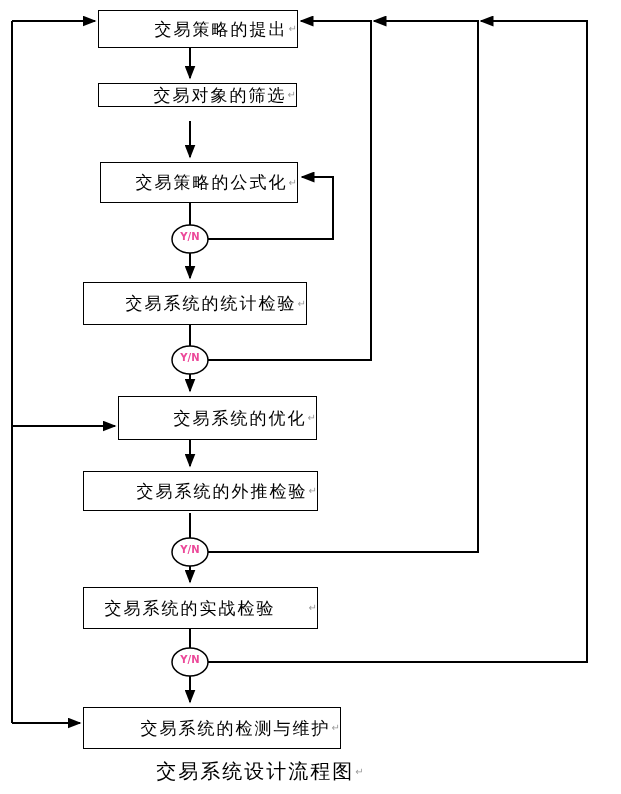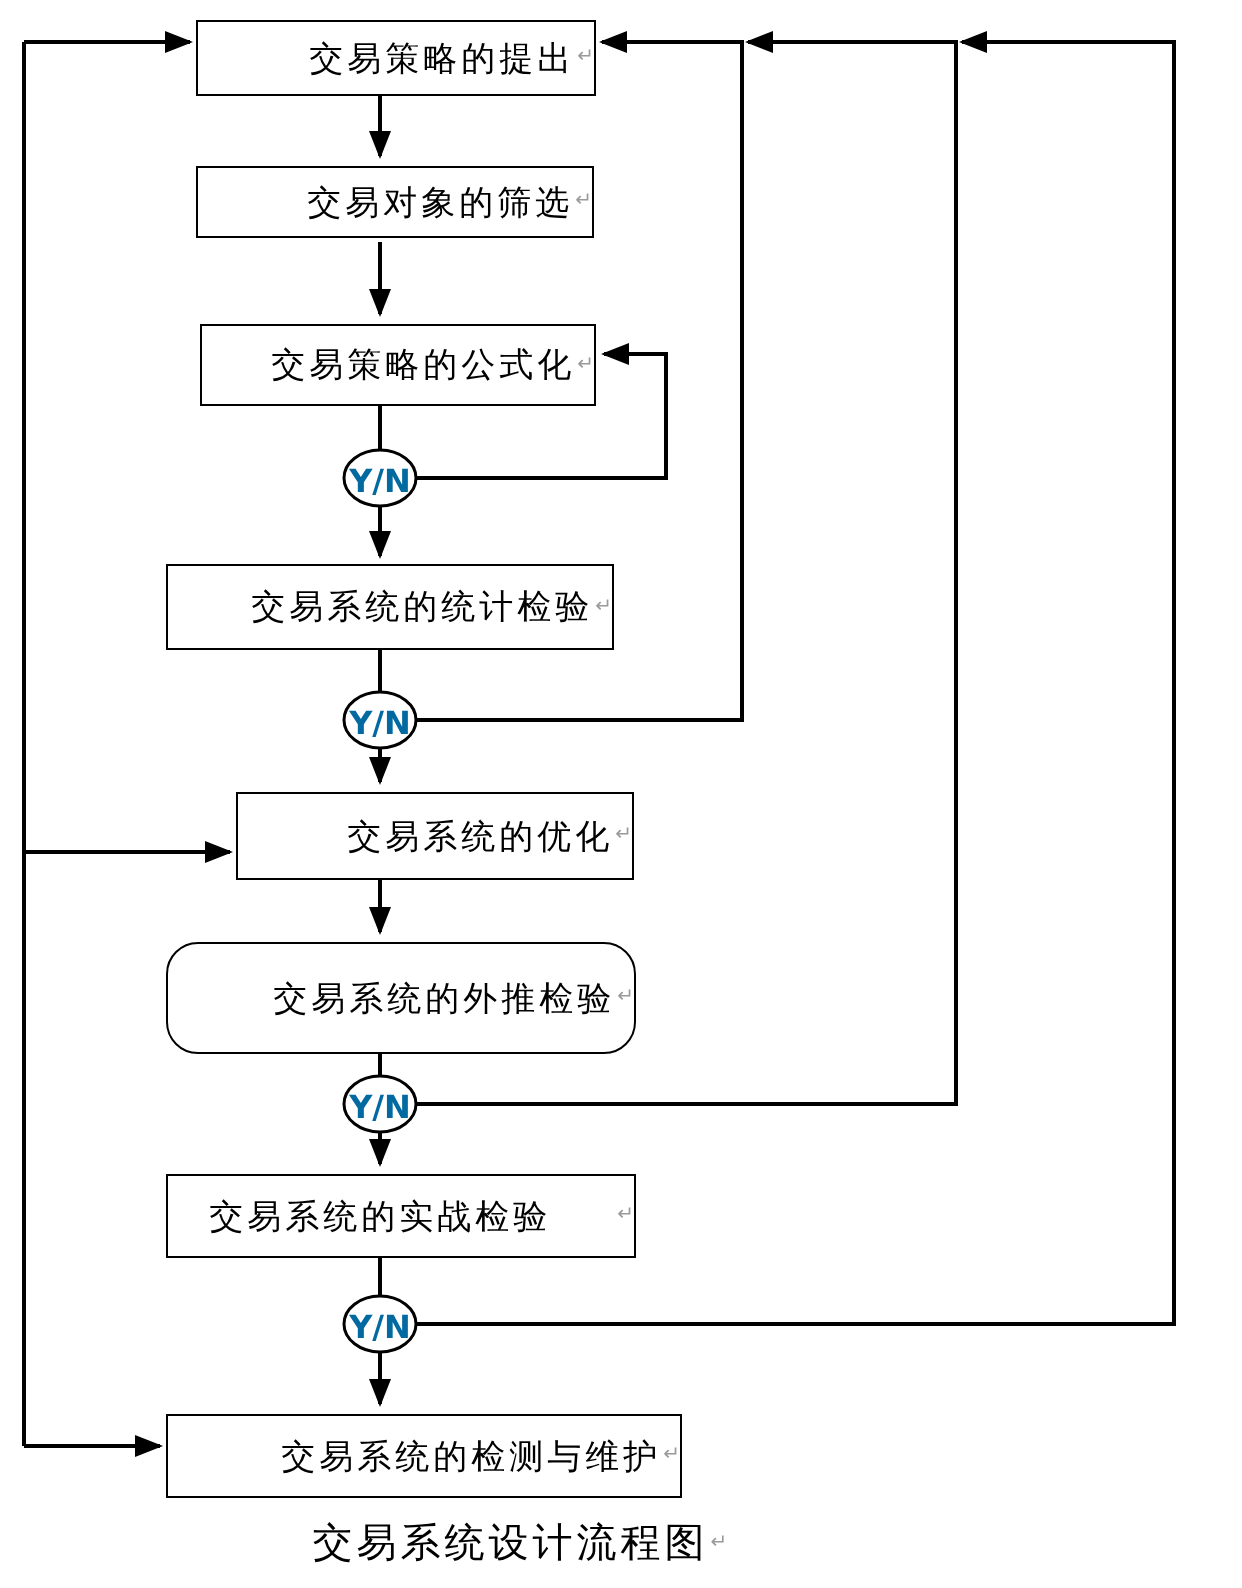--- a/index.html
+++ b/index.html
@@ -39,22 +39,22 @@
     letter-spacing: 0;
     margin-left: 1px;
     line-height: 1;
     align-self: center;
   }
   .yn {
     position: absolute;
     width: 44px;
     text-align: center;
     font-weight: bold;
-    font-size: 16px;
-    color: #0369a1;
+    font-size: 10px;
+    color: #ec4899;
     font-family: "DejaVu Sans", sans-serif;
     letter-spacing: 0;
   }
   .caption {
     position: absolute;
     left: 0;
     top: 758px;
     width: 520px;
     text-align: center;
     font-size: 20px;
@@ -109,41 +109,41 @@
       <ellipse cx="190" cy="552" rx="18" ry="14"></ellipse>
       <ellipse cx="190" cy="662" rx="18" ry="14"></ellipse>
     </g>
   </svg>
 
   <div class="node" style="left:98px;  top:10px;  width:200px; height:38px;">
     <span>交易策略的提出</span>
       <span class="pmark">↵</span>
   </div>
 
-  <div class="node" style="left:98px;  top:83px;  width:199px; height:36px;">
+  <div class="node" style="left:98px;  top:83px;  width:199px; height:24px;">
     <span>交易对象的筛选</span>
       <span class="pmark">↵</span>
   </div>
 
   <div class="node" style="left:100px; top:162px; width:198px; height:41px;">
     <span>交易策略的公式化</span>
       <span class="pmark">↵</span>
   </div>
 
   <div class="node" style="left:83px;  top:282px; width:224px; height:43px;">
     <span>交易系统的统计检验</span>
       <span class="pmark">↵</span>
   </div>
 
   <div class="node" style="left:118px; top:396px; width:199px; height:44px;">
     <span>交易系统的优化</span>
       <span class="pmark">↵</span>
   </div>
 
-  <div class="node" style="left:83px;  top:471px; width:235px; height:56px;border-radius:16px;">
+  <div class="node" style="left:83px;  top:471px; width:235px; height:40px;">
     <span>交易系统的外推检验</span>
       <span class="pmark">↵</span>
   </div>
 
   <div class="node" style="left:83px;  top:587px; width:235px; height:42px;gap:32px;">
     <span>交易系统的实战检验</span>
       <span class="pmark">↵</span>
   </div>
 
   <div class="node" style="left:83px;  top:707px; width:258px; height:42px;">

